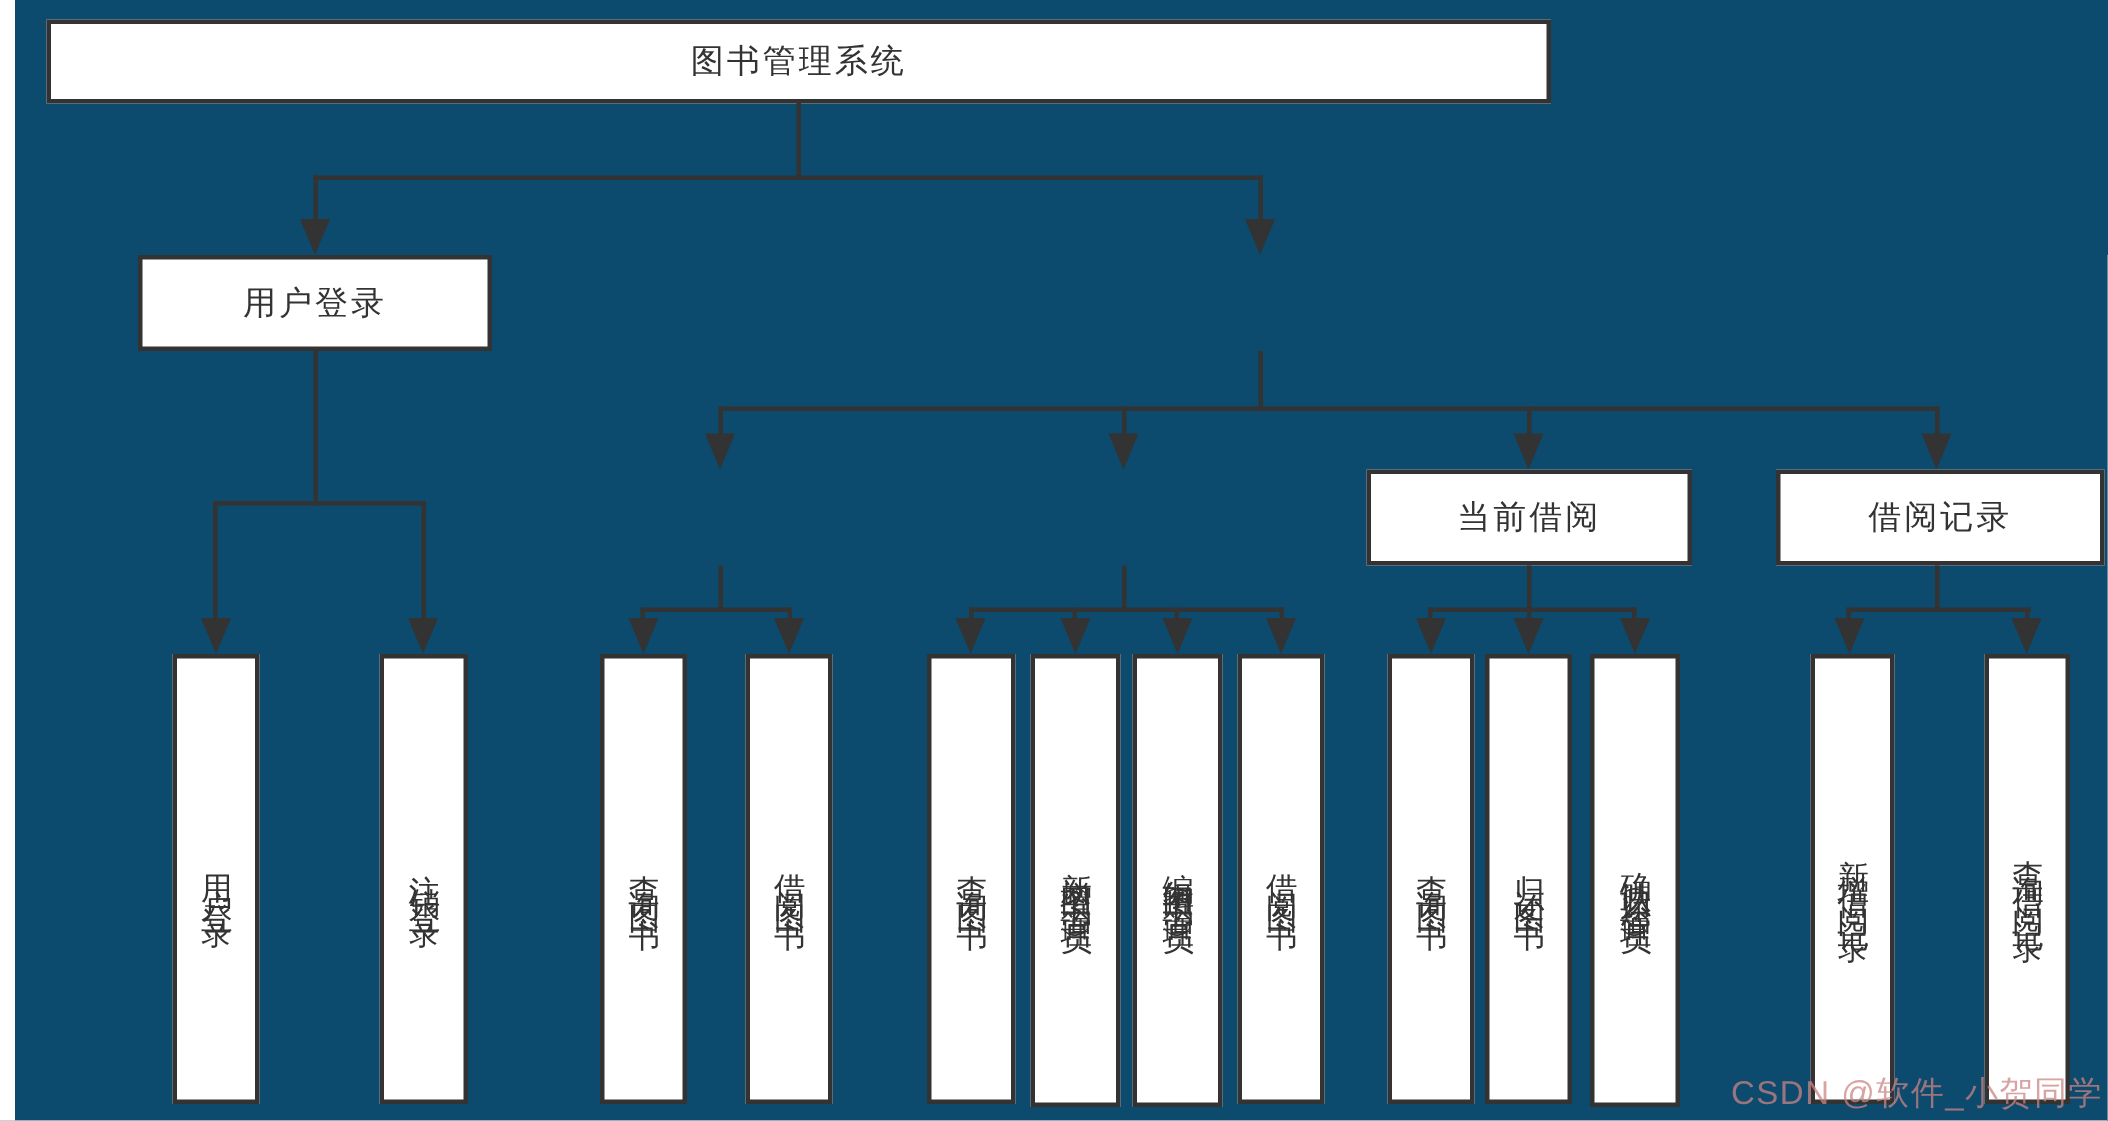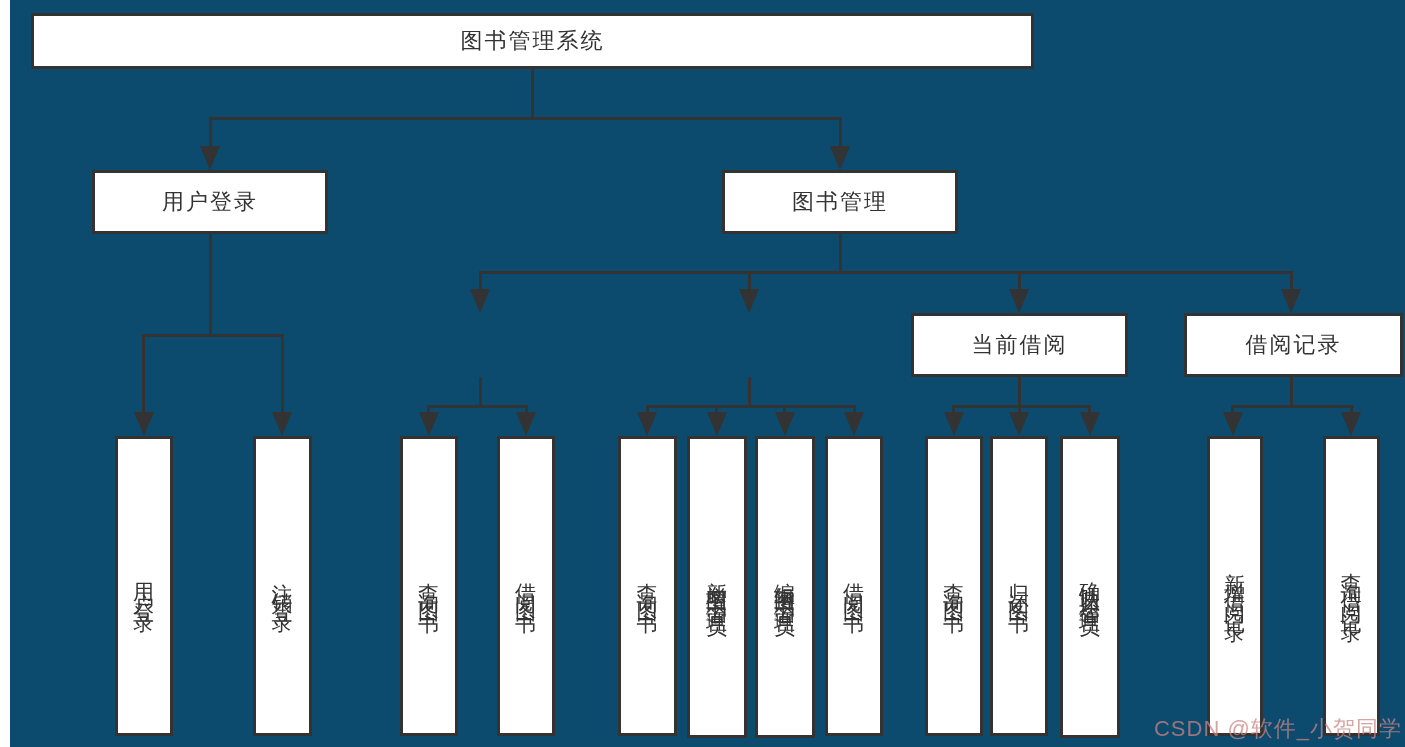--- a/index.html
+++ b/index.html
@@ -38,21 +38,20 @@
   <div class="node" style="left:21px;top:13px;width:1003px;height:56px;">图书管理系统</div>
 
   <div class="vline" style="left:521px;top:68px;height:52px;"></div>
   <div class="hline" style="left:199px;top:117px;width:633px;"></div>
   <div class="vline" style="left:199px;top:117px;height:31px;"></div>
   <div class="vline" style="left:829px;top:117px;height:31px;"></div>
   <div class="arrow" style="left:190px;top:146px;"></div>
   <div class="arrow" style="left:820px;top:146px;"></div>
 
   <div class="node" style="left:82px;top:170px;width:236px;height:64px;">用户登录</div>
-  <div class="node" style="left:712px;top:170px;width:236px;height:64px;">图书管理</div>
 
   <div class="vline" style="left:199px;top:234px;height:103px;"></div>
   <div class="hline" style="left:132px;top:334px;width:142px;"></div>
   <div class="vline" style="left:132px;top:334px;height:80px;"></div>
   <div class="vline" style="left:271px;top:334px;height:80px;"></div>
   <div class="arrow" style="left:124px;top:412px;"></div>
   <div class="arrow" style="left:262px;top:412px;"></div>
 
   <div class="vline" style="left:829px;top:234px;height:40px;"></div>
   <div class="hline" style="left:469px;top:271px;width:814px;"></div>

